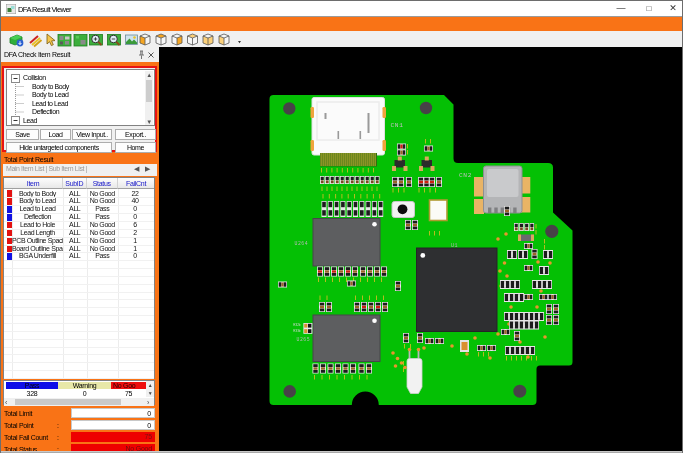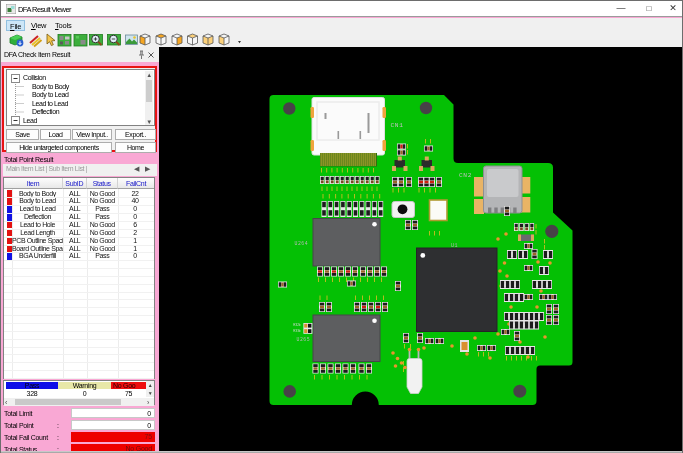--- a/index.html
+++ b/index.html
@@ -1,20 +1,20 @@
 <!DOCTYPE html>
 <html><head>
 <meta charset="utf-8">
 <style>
 * { margin:0; padding:0; box-sizing:border-box; }
 html,body { width:683px; height:453px; overflow:hidden; background:#000; }
 #win {
   position:relative; width:683px; height:453px;
   font-family:"Liberation Sans", sans-serif;
-  background:#f9a8d4;
+  background:#f97316;
   border:1px solid #6d6d6d;
 }
 
 #titlebar { position:absolute; left:0; top:0; width:681px; height:16px; background:#ffffff; border-bottom:1px solid #9b9b9b; }
 #titletext { position:absolute; left:17px; top:4px; font-size:7.5px; letter-spacing:-0.55px; color:#000; }
 #appicon { position:absolute; left:5px; top:3px; width:10px; height:10px; }
 .winbtn { position:absolute; top:0; width:24px; height:16px; text-align:center; color:#333; font-size:9px; line-height:15px; }
 
 #menubar { position:absolute; left:0; top:17px; width:681px; height:13px; background:#f0f0f0; font-size:7.5px; letter-spacing:-0.2px; color:#000; }
 .menuitem { position:absolute; top:1.5px; height:11px; line-height:11px; padding:0 3px; }
@@ -56,25 +56,20 @@
   <svg id="appicon" viewBox="0 0 10 10">
       <rect x="0" y="0" width="10" height="10" fill="#e8e8e8" stroke="#888" stroke-width="0.8"></rect>
       <rect x="1.5" y="4" width="4" height="4" fill="#3a7f3a"></rect>
       <rect x="5" y="2" width="3.5" height="3" fill="#9adfd8"></rect>
     </svg>
   <div id="titletext">DFA Result Viewer</div>
   <div class="winbtn" style="left:608px;">—</div>
   <div class="winbtn" style="left:636px;font-size:8px;">□</div>
   <div class="winbtn" style="left:660px;">✕</div>
 
-  <div id="menubar">
-    <div class="menuitem" id="menuFile"><u>F</u>ile</div>
-    <div class="menuitem" style="left:27px;"><u>V</u>iew</div>
-    <div class="menuitem" style="left:51px;"><u>T</u>ools</div>
-  </div>
 
   <div id="toolbar">
       <svg width="250" height="16" viewBox="0 0 250 16" style="left:6px;">
         <g transform="translate(2,1)">
           <path d="M1 5 L8 2 L13 4 L13 9 L6 12 L1 10 Z" fill="#2fae3a" stroke="#1c7d26" stroke-width="0.8"></path>
           <path d="M1 5 L8 2 L13 4 L6 7 Z" fill="#49cf55"></path>
           <circle cx="11" cy="10" r="3.4" fill="#2a5fd0"></circle>
           <path d="M11 8.2v3.2 M9.6 10l1.4 1.6L12.4 10" stroke="#fff" stroke-width="0.9" fill="none"></path>
         </g>
         <g transform="translate(21,1)">

